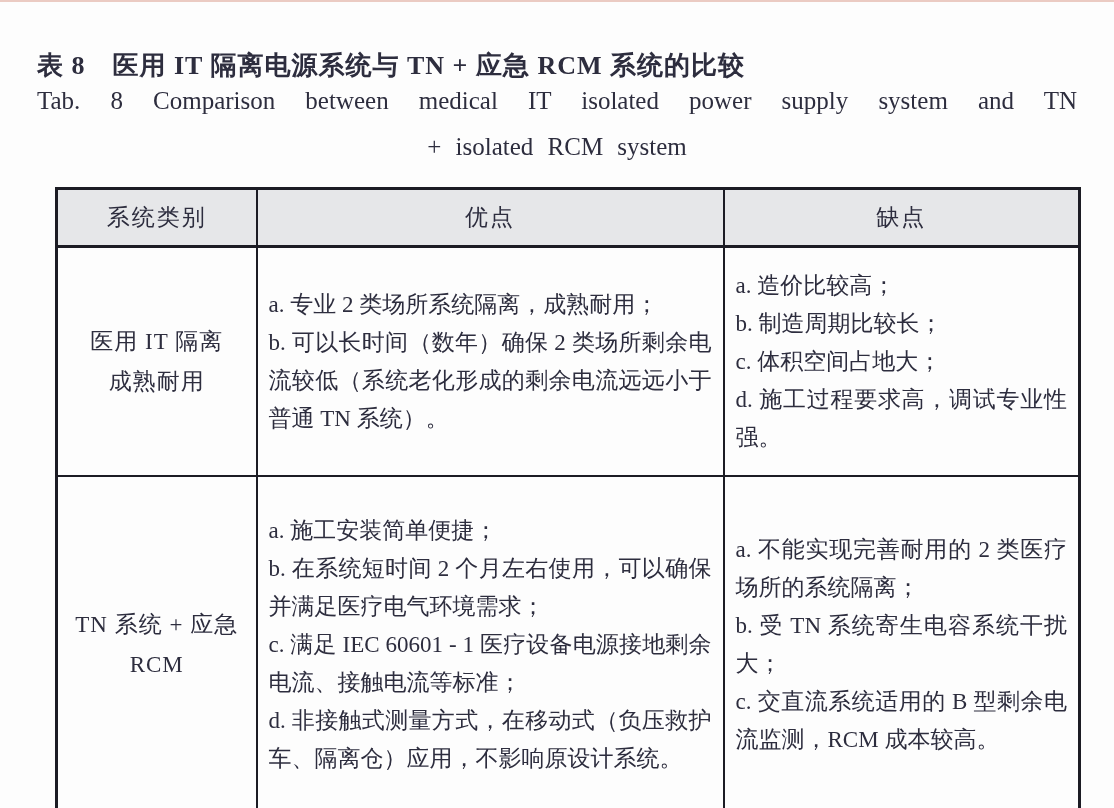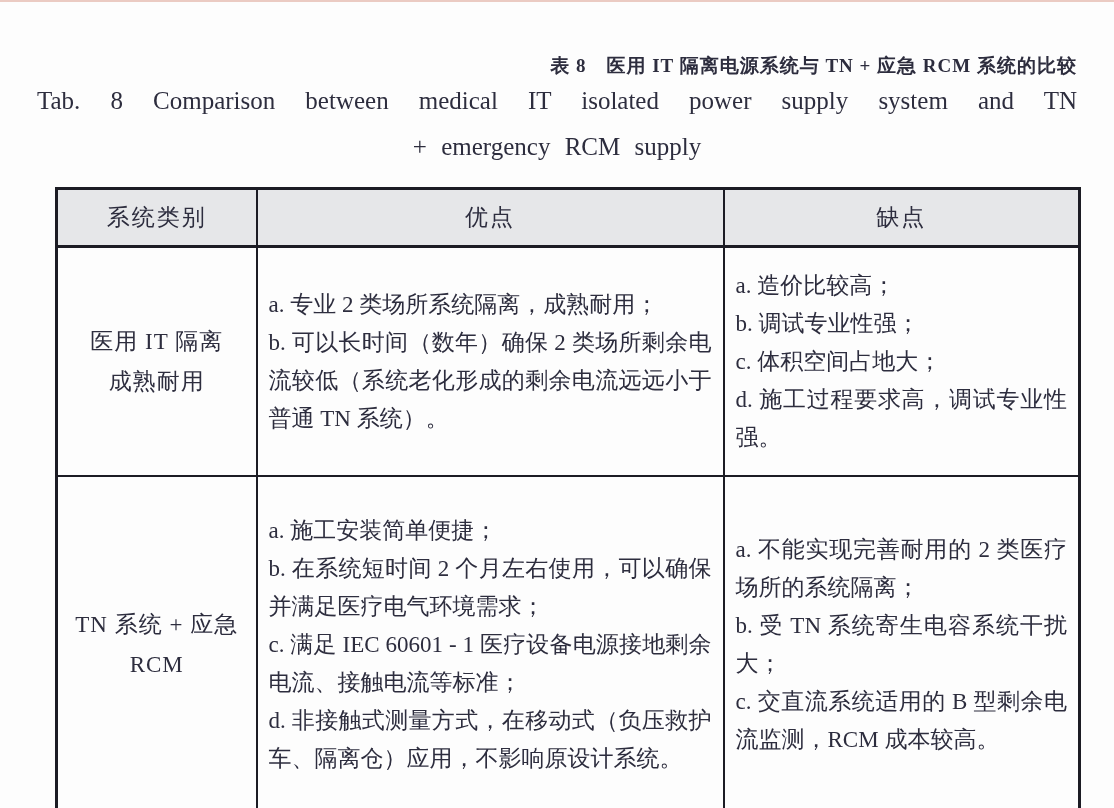--- a/index.html
+++ b/index.html
@@ -24,22 +24,22 @@
     height: 2px;
     background: #e2b5aa;
     opacity: 0.7;
   }
   .caption {
     width: 1040px;
     margin: 0 auto;
     padding-top: 48px;
   }
   .caption-zh {
-    text-align: right;
-    font-size: 19px;
+    text-align: left;
+    font-size: 26px;
     font-weight: bold;
     letter-spacing: 1px;
     line-height: 36px;
   }
   .caption-en-l1 {
     margin-top: 0;
     font-size: 25px;
     line-height: 34px;
     text-align: justify;
     text-align-last: justify;
@@ -98,21 +98,21 @@
 </style>
 </head>
 <body>
 
 <div class="page">
   <div class="top-rule"></div>
 
   <div class="caption">
     <div class="caption-zh">表 8　医用 IT 隔离电源系统与 TN + 应急 RCM 系统的比较</div>
     <div class="caption-en-l1">Tab. 8  Comparison between medical IT isolated power supply system and TN</div>
-    <div class="caption-en-l2">+ emergency RCM supply</div>
+    <div class="caption-en-l2">+ isolated RCM system</div>
   </div>
 
   <table class="cmp">
     <colgroup>
       <col class="c1">
         <col class="c2">
         <col class="c3">
     </colgroup>
     <thead>
       <tr>
@@ -126,21 +126,21 @@
         <td class="cat">
           <div class="cat-line">医用 IT 隔离</div>
           <div class="cat-line">成熟耐用</div>
         </td>
         <td class="body-cell">
           <p>a. 专业 2 类场所系统隔离，成熟耐用；</p>
           <p>b. 可以长时间（数年）确保 2 类场所剩余电流较低（系统老化形成的剩余电流远远小于普通 TN 系统）。</p>
         </td>
         <td class="body-cell">
           <p>a. 造价比较高；</p>
-          <p>b. 调试专业性强；</p>
+          <p>b. 制造周期比较长；</p>
           <p>c. 体积空间占地大；</p>
           <p>d. 施工过程要求高，调试专业性强。</p>
         </td>
       </tr>
       <tr class="row-2">
         <td class="cat">
           <div class="cat-line">TN 系统 + 应急</div>
           <div class="cat-line">RCM</div>
         </td>
         <td class="body-cell">

